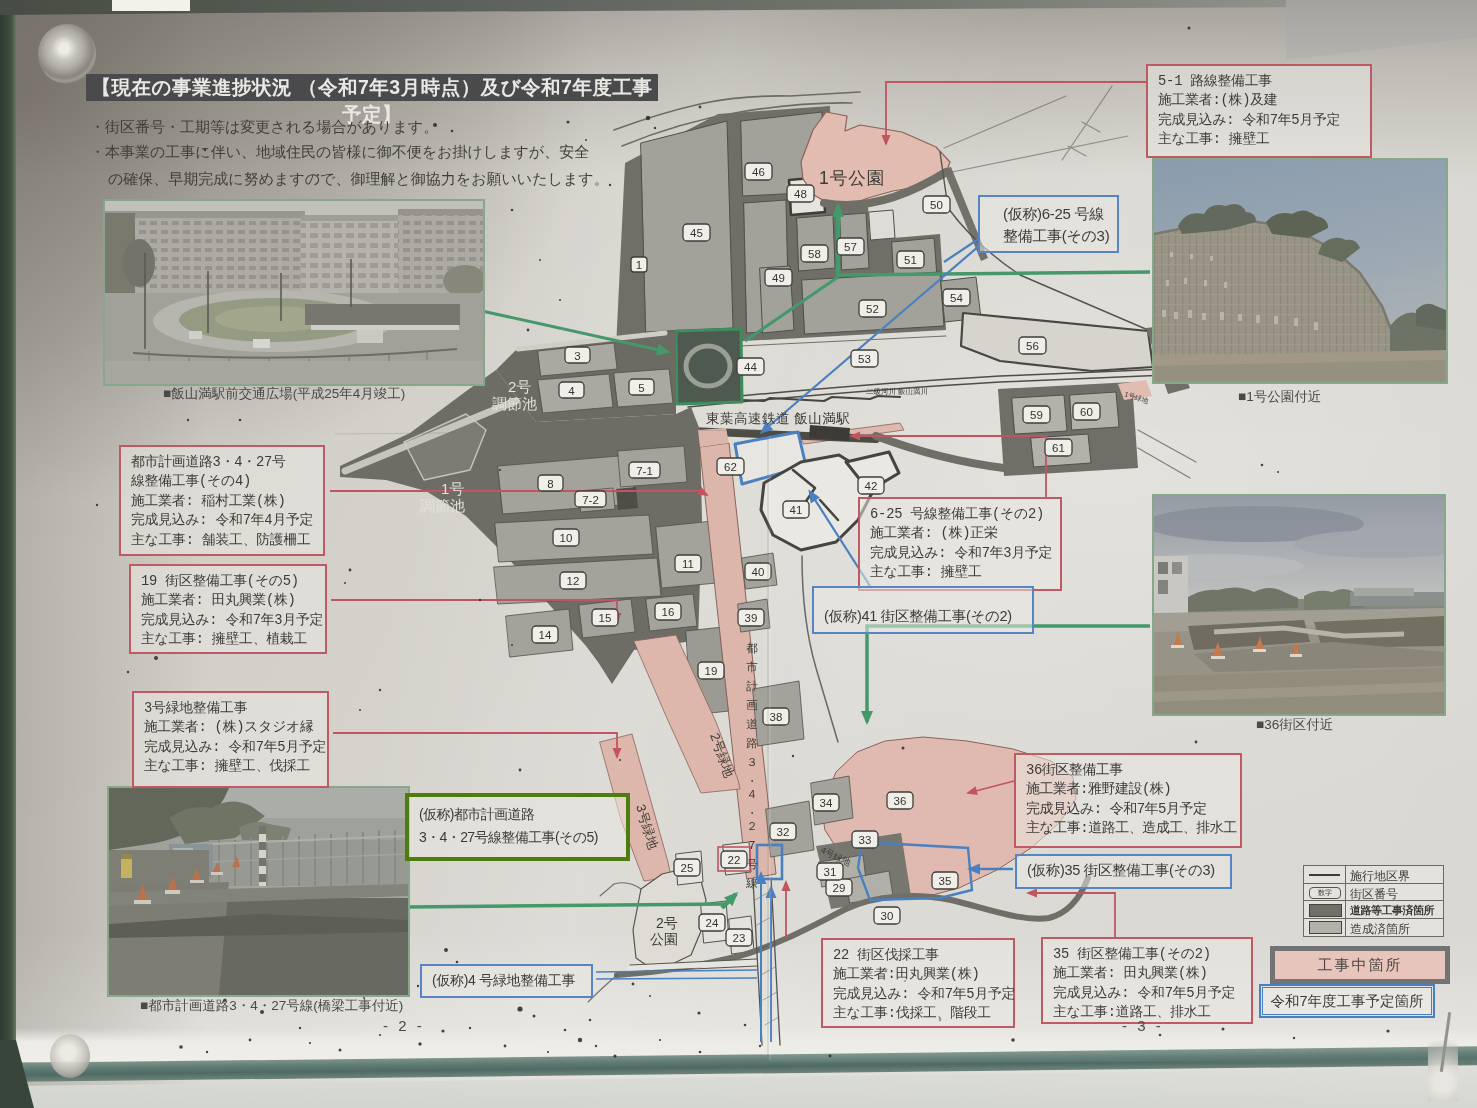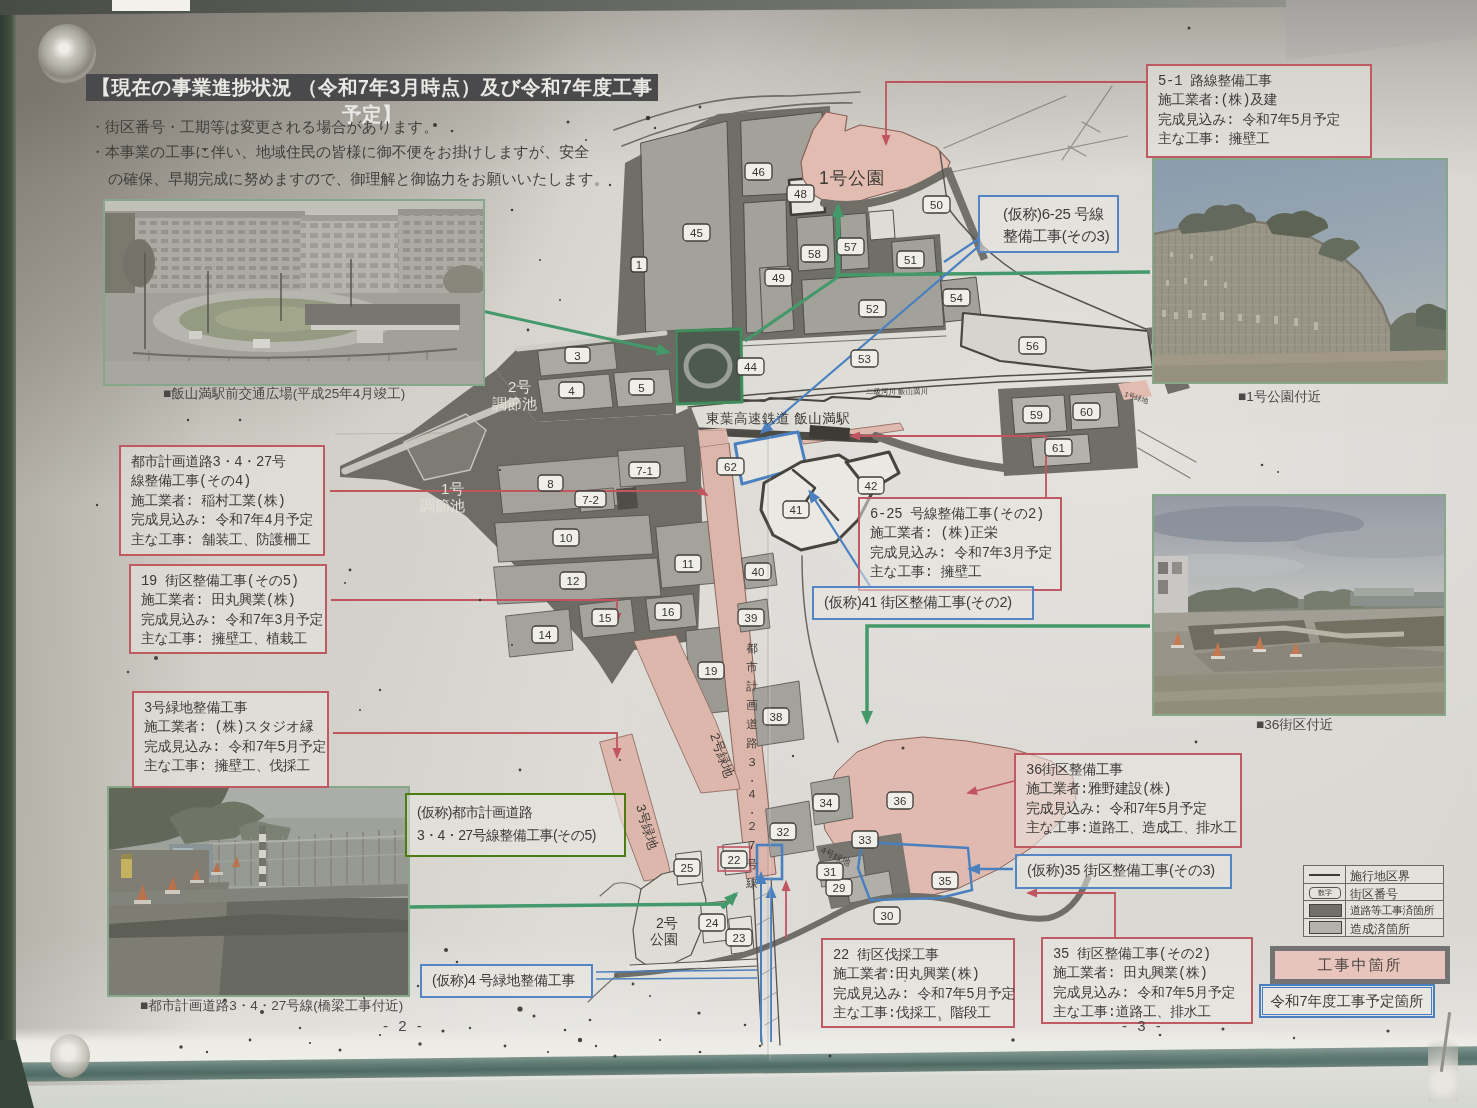--- a/index.html
+++ b/index.html
@@ -3,21 +3,21 @@
 <meta charset="utf-8">
 <style>
   html,body{margin:0;padding:0;}
   body{width:1477px;height:1108px;overflow:hidden;position:relative;
        font-family:"Liberation Sans",sans-serif;background:#d5d3cc;filter:blur(0.4px);}
   .abs{position:absolute;}
   .box{position:absolute;background:rgba(233,231,226,0.55);color:#3c3b39;
        font-size:13.8px;line-height:19.4px;padding:6px 6px 4px 10px;white-space:nowrap;letter-spacing:-0.2px;}
   .rbox{border:2px solid #bf5a62;font-family:Liberation Mono, monospace;}
   .bbox{border:2px solid #5585c4;}
-  .gbox{border:2px solid #4d7c0f;}
+  .gbox{border:4px solid #4d7c0f;}
   .cap{position:absolute;color:#4a4947;font-size:13.5px;white-space:nowrap;}
 </style>
 </head>
 <body>
 
 <div class="abs" style="left:0;top:0;width:1477px;height:1108px;
   background:
    radial-gradient(ellipse 760px 560px at 30px 90px, rgba(92,86,76,0.60), rgba(92,86,76,0.28) 45%, rgba(92,86,76,0) 74%),
    linear-gradient(to bottom, rgba(112,107,98,0.50) 0%, rgba(112,107,98,0.26) 6%, rgba(112,107,98,0.0) 16%),
    linear-gradient(to right, rgba(110,105,96,0.30) 0%, rgba(110,105,96,0) 14%),
@@ -810,21 +810,21 @@
 <div class="box bbox" style="left:978px;top:195px;width:108px;height:44px;font-size:15px;line-height:22px;letter-spacing:-0.3px;padding-left:23px;">(仮称)6-25 号線<br>整備工事(その3)</div>
 
 <div class="box rbox" style="left:119px;top:445px;width:186px;height:97px;">都市計画道路3・4・27号<br>線整備工事(その4)<br>施工業者: 稲村工業(株)<br>完成見込み: 令和7年4月予定<br>主な工事: 舗装工、防護柵工</div>
 
 <div class="box rbox" style="left:129px;top:564px;width:178px;height:76px;">19 街区整備工事(その5)<br>施工業者: 田丸興業(株)<br>完成見込み: 令和7年3月予定<br>主な工事: 擁壁工、植栽工</div>
 
 <div class="box rbox" style="left:132px;top:691px;width:177px;height:83px;">3号緑地整備工事<br>施工業者: (株)スタジオ縁<br>完成見込み: 令和7年5月予定<br>主な工事: 擁壁工、伐採工</div>
 
 <div class="box rbox" style="left:858px;top:497px;width:184px;height:80px;">6-25 号線整備工事(その2)<br>施工業者: (株)正栄<br>完成見込み: 令和7年3月予定<br>主な工事: 擁壁工</div>
 
-<div class="box bbox" style="left:812px;top:586px;width:202px;height:24px;font-size:14.5px;line-height:24px;padding-top:2px;letter-spacing:-0.3px;">(仮称)41 街区整備工事(その2)</div>
+<div class="box bbox" style="left:812px;top:586px;width:202px;height:24px;font-size:14.5px;line-height:24px;padding-top:16px;letter-spacing:-0.3px;">(仮称)41 街区整備工事(その2)</div>
 
 <div class="box gbox" style="left:405px;top:793px;width:201px;height:50px;font-size:14px;line-height:23px;letter-spacing:-0.6px;white-space:nowrap;">(仮称)都市計画道路<br>3・4・27号線整備工事(その5)</div>
 
 <div class="box bbox" style="left:420px;top:964px;width:153px;height:24px;font-size:14px;line-height:24px;padding-top:2px;letter-spacing:-0.3px;">(仮称)4 号緑地整備工事</div>
 
 <div class="box rbox" style="left:1014px;top:753px;width:208px;height:81px;font-size:14px;letter-spacing:-0.5px;white-space:nowrap;">36街区整備工事<br>施工業者:雅野建設(株)<br>完成見込み: 令和7年5月予定<br>主な工事:道路工、造成工、排水工</div>
 
 <div class="box bbox" style="left:1015px;top:854px;width:197px;height:26px;font-size:14.5px;line-height:26px;padding-top:1px;letter-spacing:-0.3px;">(仮称)35 街区整備工事(その3)</div>
 
 <div class="box rbox" style="left:821px;top:938px;width:174px;height:76px;">22 街区伐採工事<br>施工業者:田丸興業(株)<br>完成見込み: 令和7年5月予定<br>主な工事:伐採工、階段工</div>
@@ -843,19 +843,19 @@
 
   <div class="abs" style="left:5px;top:8px;width:31px;height:2px;background:#3c3b36;"></div>
 
   <div class="abs" style="left:5px;top:21px;width:30px;height:10px;border:1px solid #55544e;border-radius:4px;font-size:7px;color:#3c3b36;text-align:center;line-height:9px;">数字</div>
 
   <div class="abs" style="left:5px;top:38px;width:31px;height:11px;background:#716f68;border:0.5px solid #44433e;"></div>
 
   <div class="abs" style="left:5px;top:55px;width:31px;height:11px;background:#b2b1aa;border:0.5px solid #44433e;"></div>
   <div class="abs" style="left:46px;top:2px;font-size:12px;color:#3c3b36;">施行地区界</div>
   <div class="abs" style="left:46px;top:20px;font-size:12px;color:#3c3b36;">街区番号</div>
-  <div class="abs" style="left:46px;top:37px;font-size:11px;color:#3c3b36;letter-spacing:-0.5px;">道路等工事済箇所</div>
+  <div class="abs" style="left:46px;top:37px;font-size:11px;color:#3c3b36;letter-spacing:-0.5px;font-weight:bold;">道路等工事済箇所</div>
   <div class="abs" style="left:46px;top:55px;font-size:12px;color:#3c3b36;">造成済箇所</div>
 </div>
 
 <div class="abs" style="left:1270px;top:946px;width:170px;height:28px;background:#e7c4bc;border:5px solid #737373;color:#4a4541;font-size:15px;line-height:28px;text-align:center;letter-spacing:2px;">工事中箇所</div>
 
 <div class="abs" style="left:1259px;top:984px;width:172px;height:30px;border:2px solid #4b80c0;box-shadow:inset 0 0 0 1px rgba(238,236,231,0.9), inset 0 0 0 2px #4b80c0;background:rgba(238,236,231,0.6);color:#3c3b36;font-size:14.5px;line-height:30px;text-align:center;">令和7年度工事予定箇所</div>
 
 </body></html>

